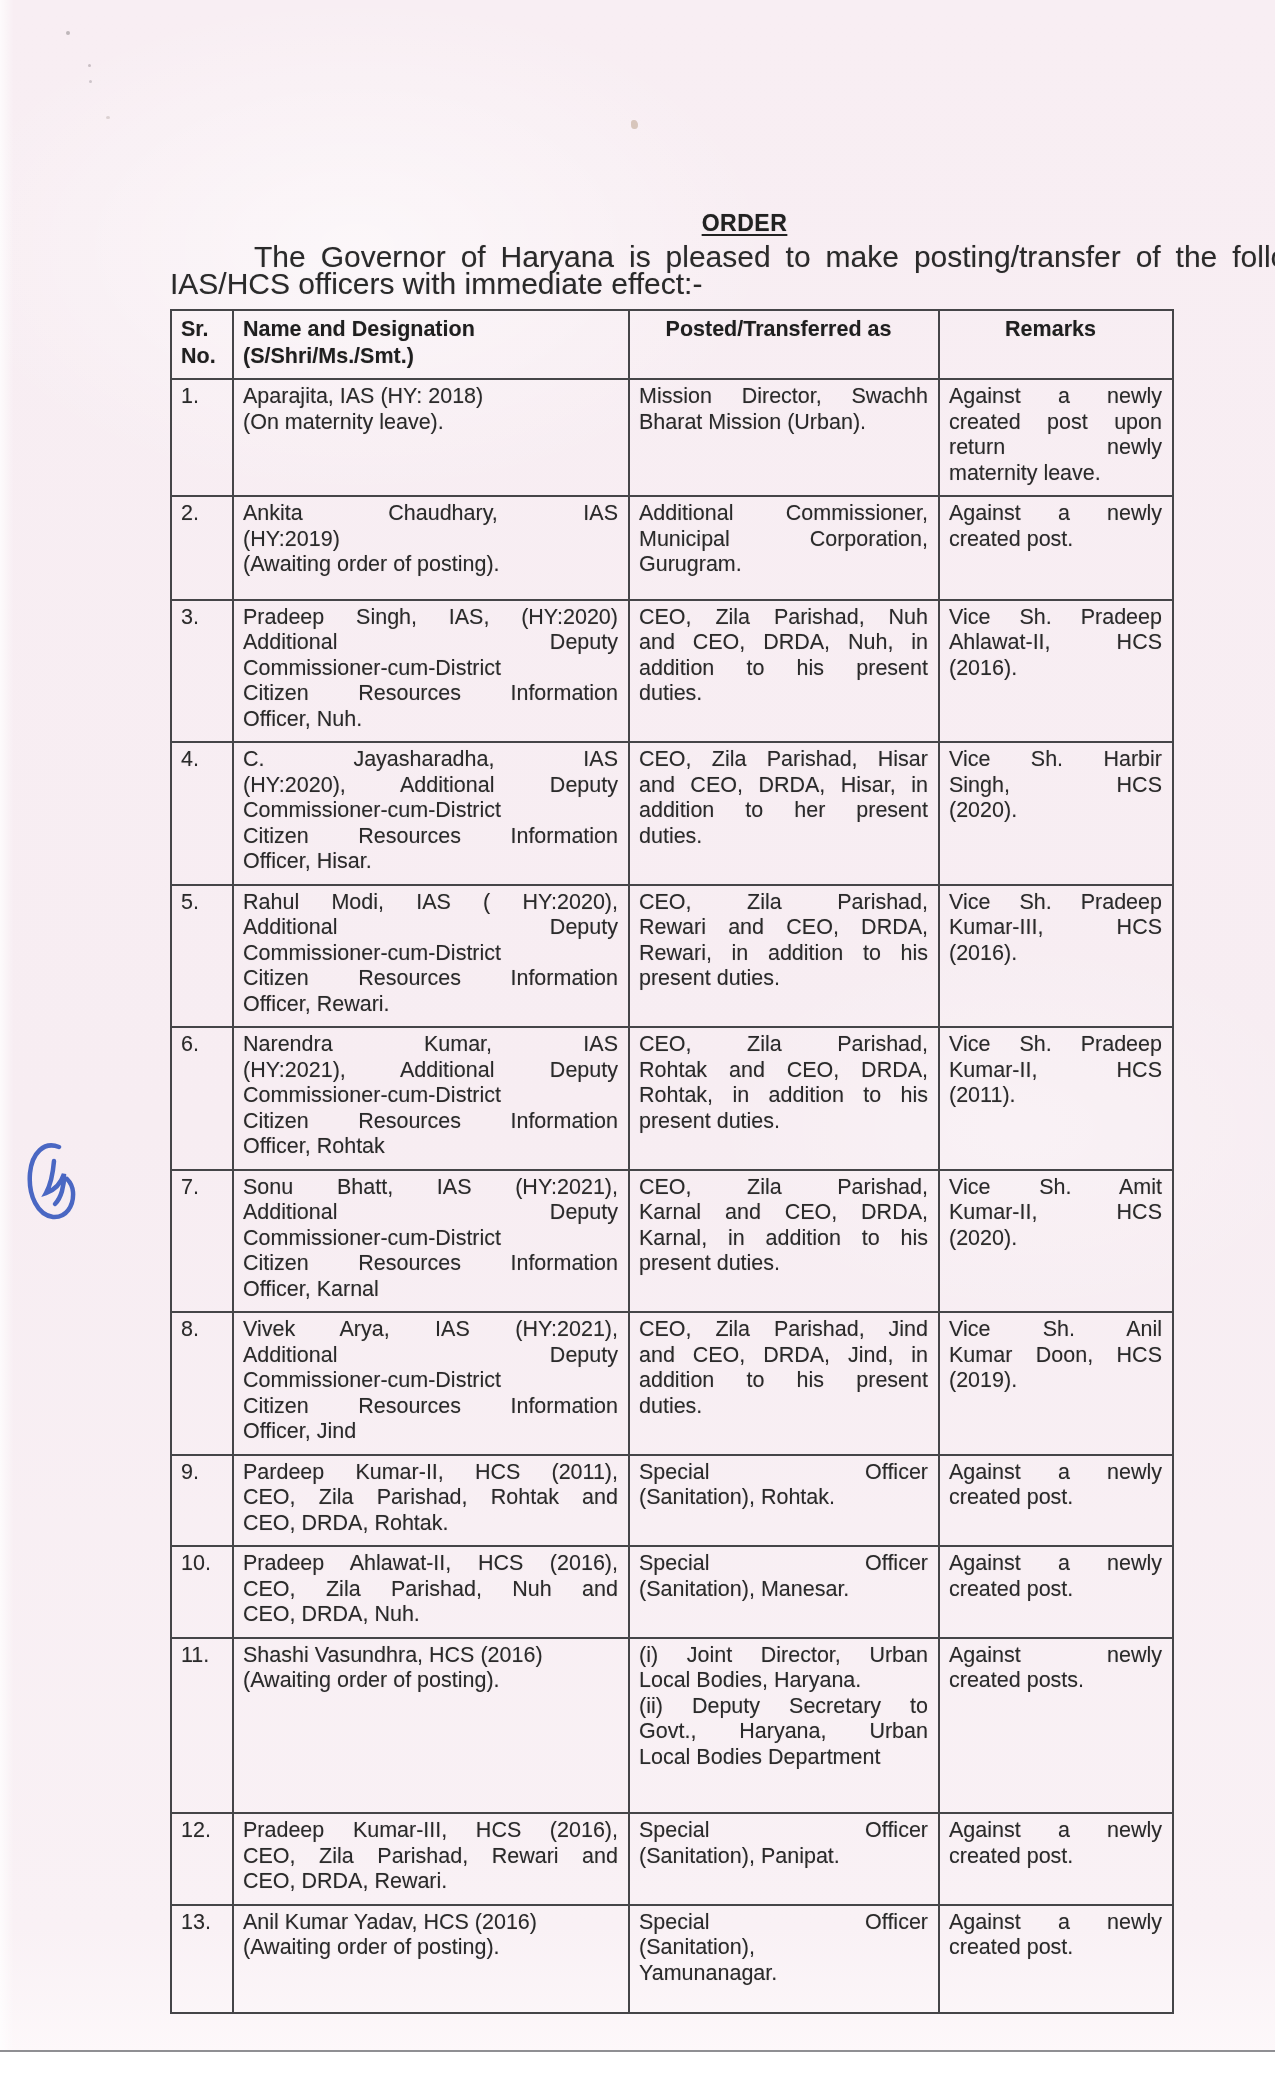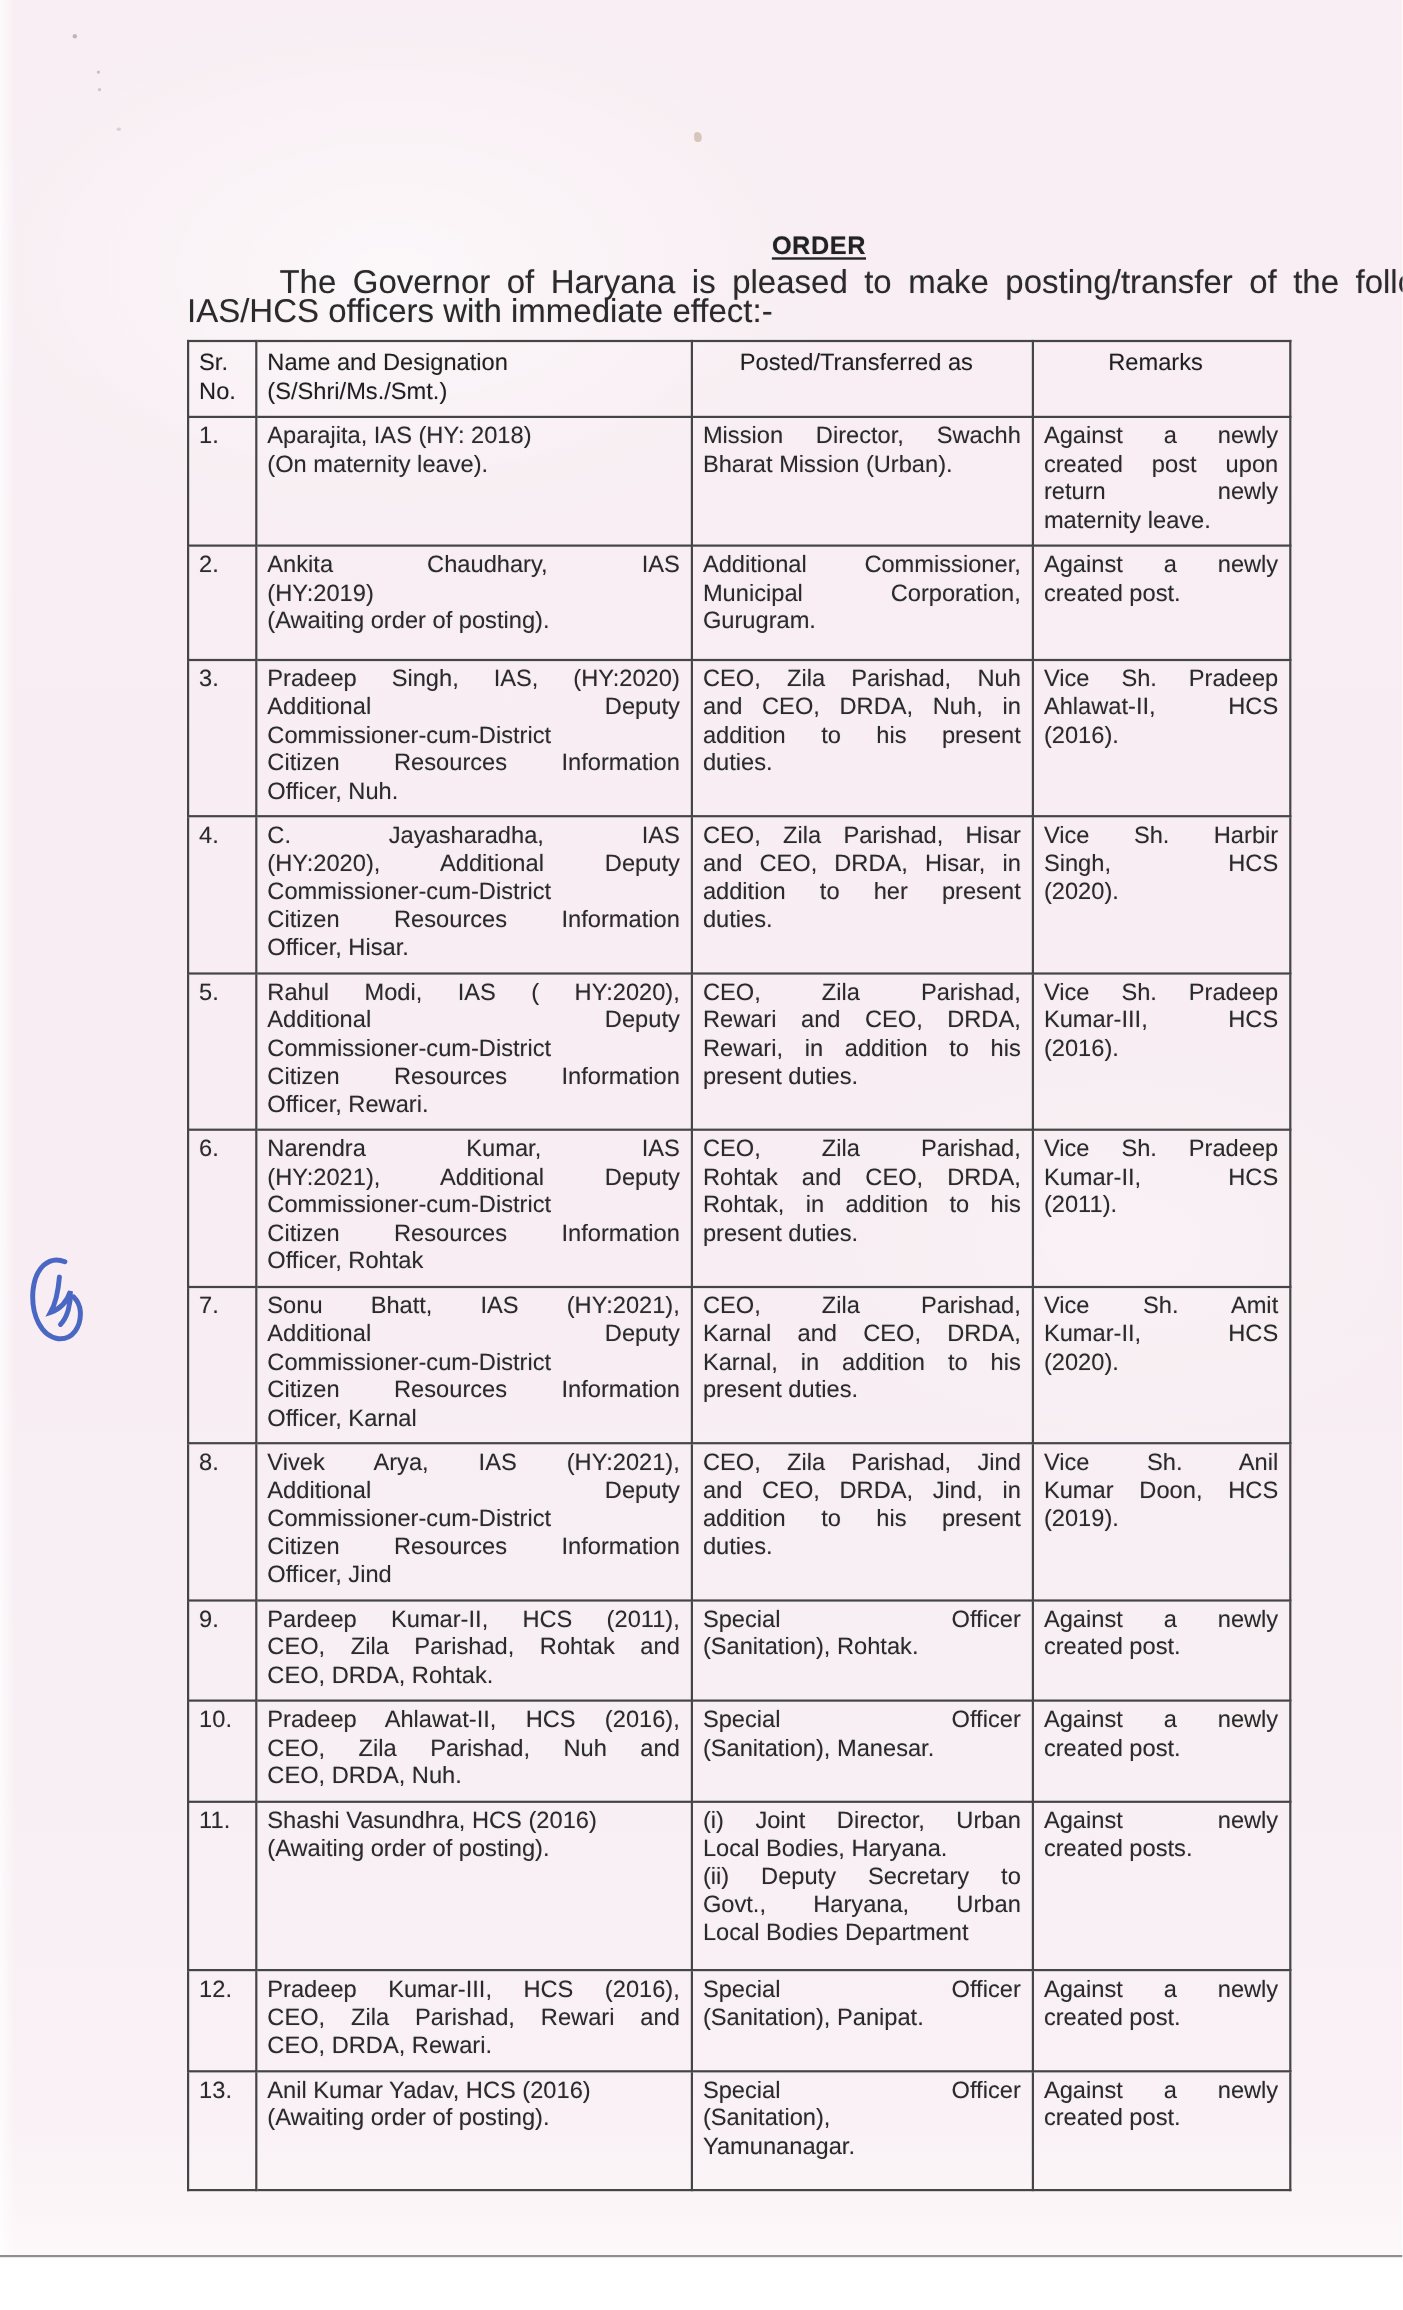--- a/index.html
+++ b/index.html
@@ -48,28 +48,28 @@
   }
   table.postings col.c-sr{width:62px;}
   table.postings col.c-name{width:396px;}
   table.postings col.c-posted{width:310px;}
   table.postings col.c-remarks{width:234px;}
   table.postings th,table.postings td{
     border:2px solid #454548;vertical-align:top;
     padding:4px 10px 9px 9px;overflow:hidden;
   }
   table.postings th{
-    font-weight:normal;color:#1f1f1f;text-align:left;
+    font-weight:bold;color:#1f1f1f;text-align:left;
     line-height:27px;padding:5px 20px 8px 9px;
   }
   th.h-center .ln{text-align:center;}
   td.cell-sr{padding-left:13px;}
   
   tbody tr:nth-child(2) td{padding-bottom:21px;}
-  tbody tr:nth-child(11) td{padding-bottom:20px;}
+  tbody tr:nth-child(11) td{padding-bottom:42px;}
   tbody tr:nth-child(13) td{padding-bottom:26px;}
 
   .pen-mark{position:absolute;left:26px;top:1140px;}
 </style>
 </head>
 <body>
 
 <div class="paper">
   <div class="paper-left-light"></div>
 

